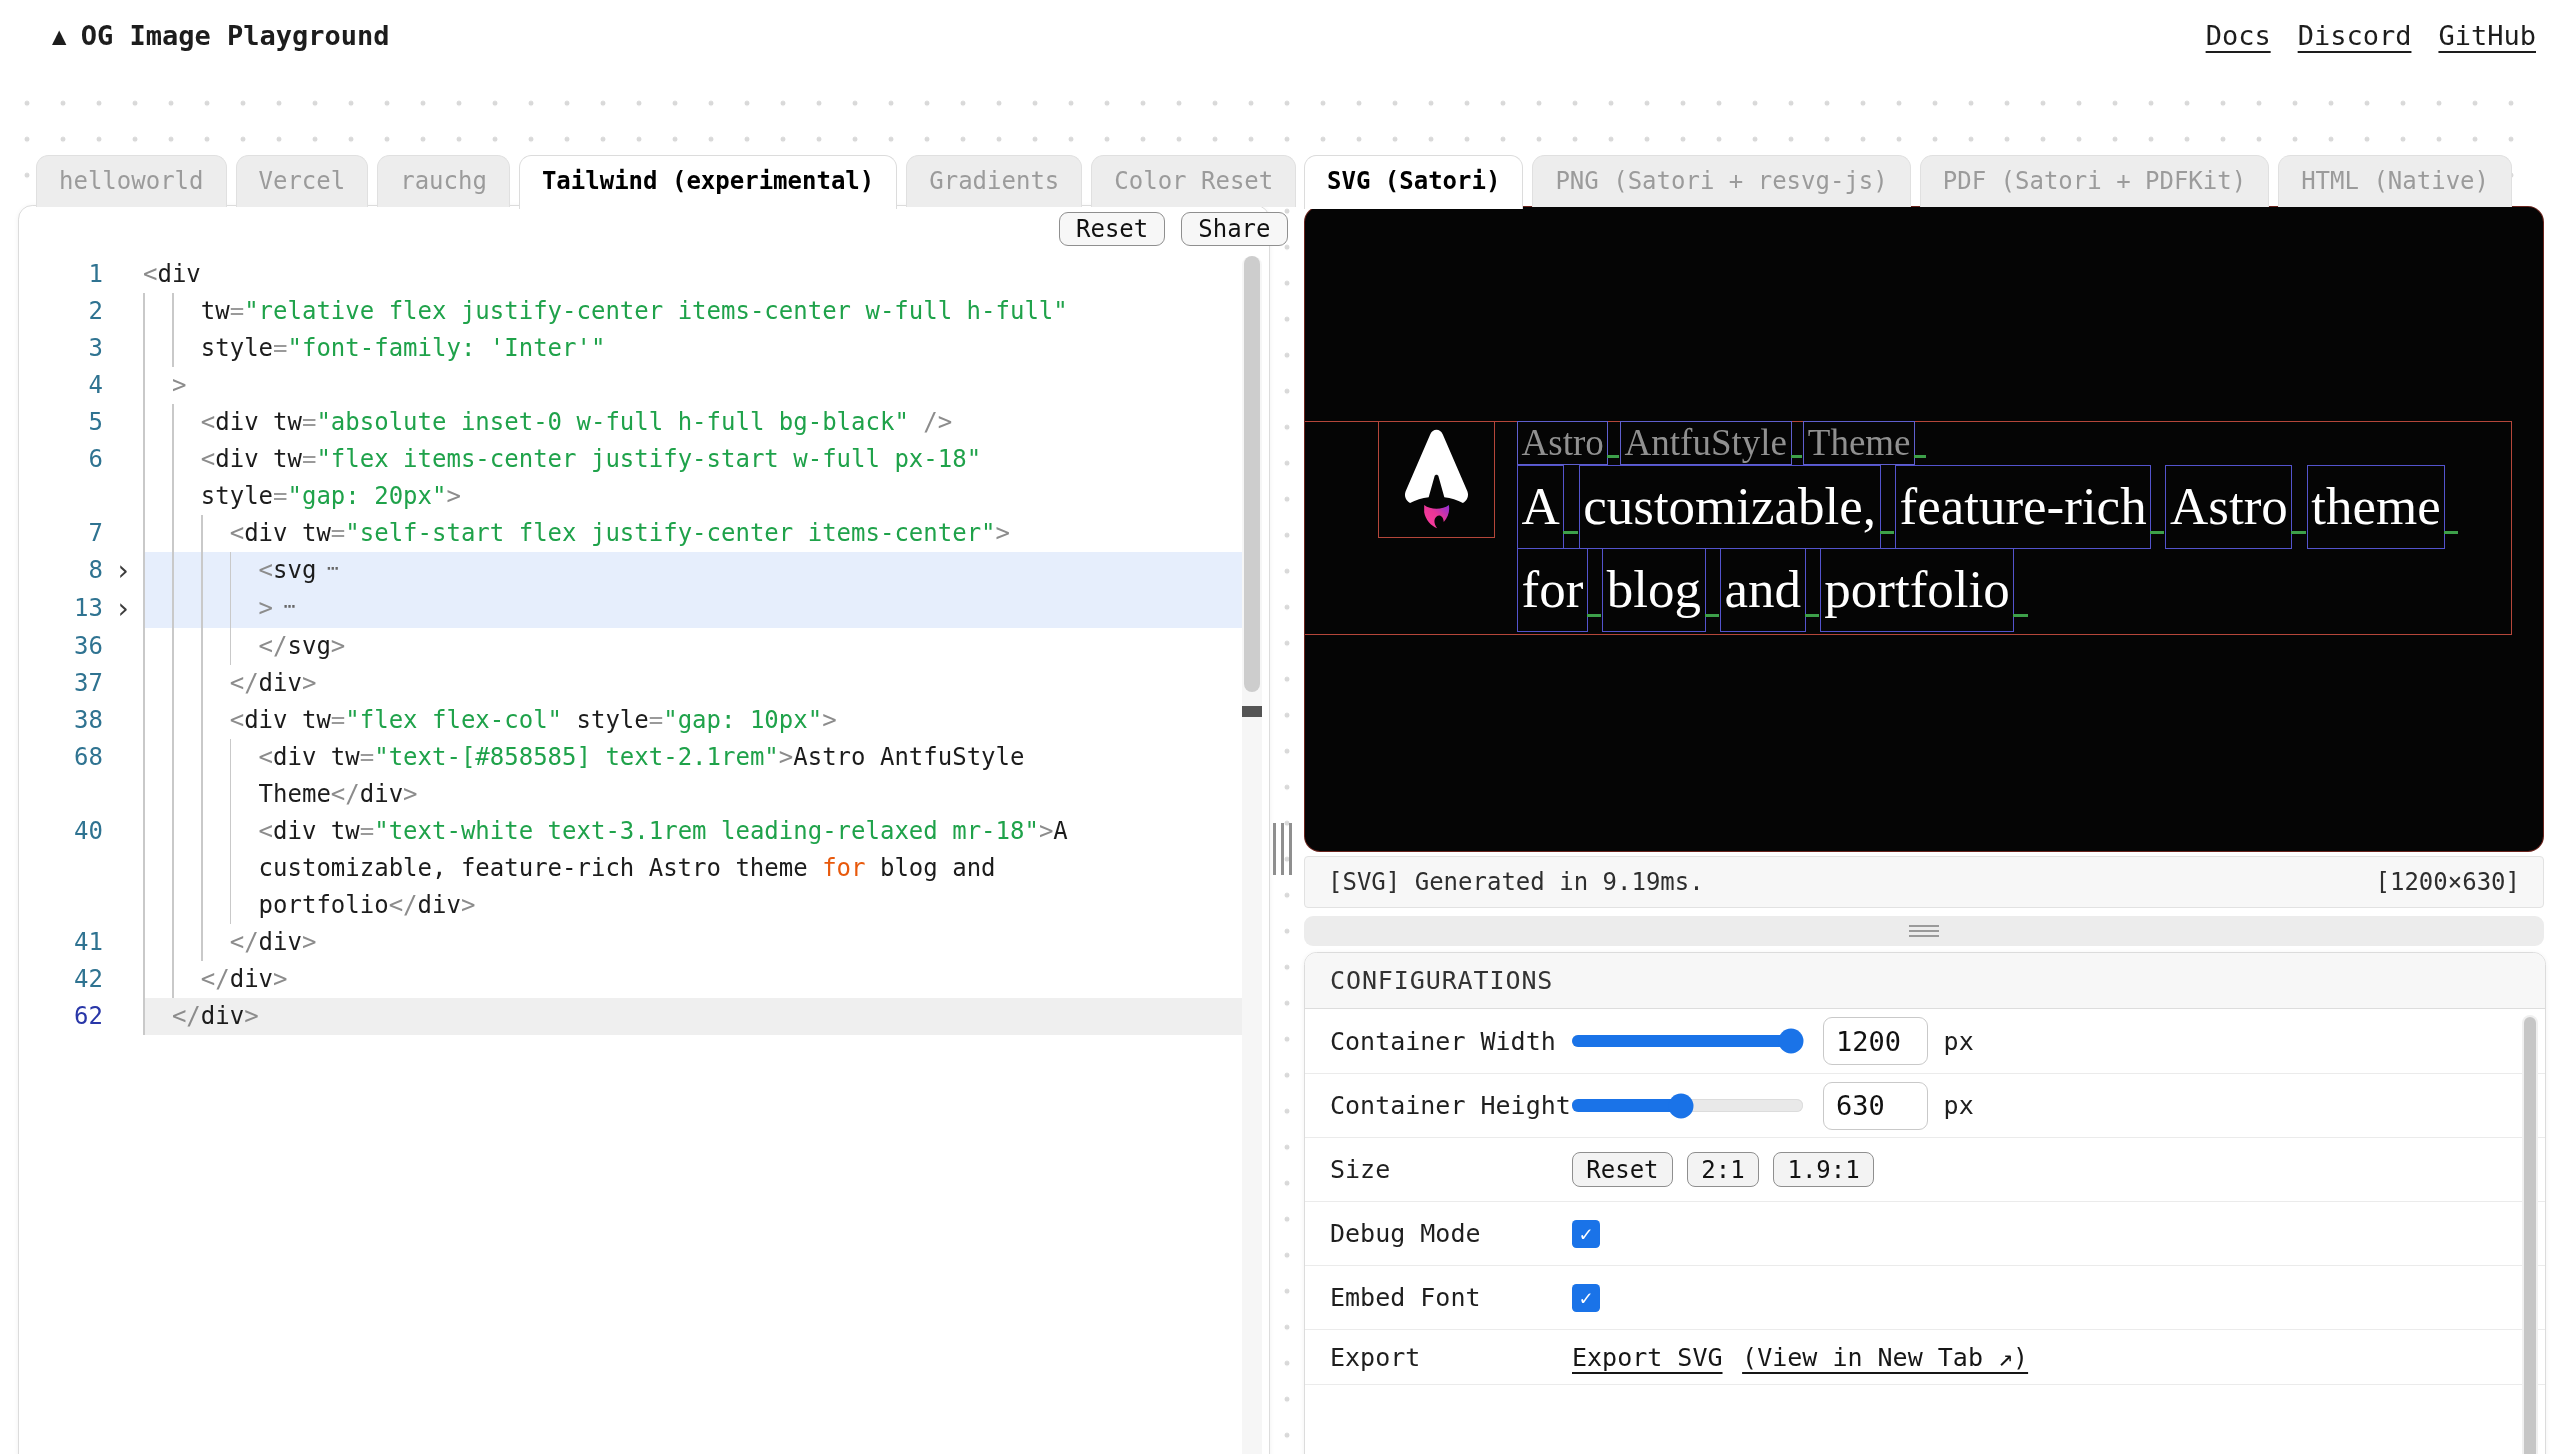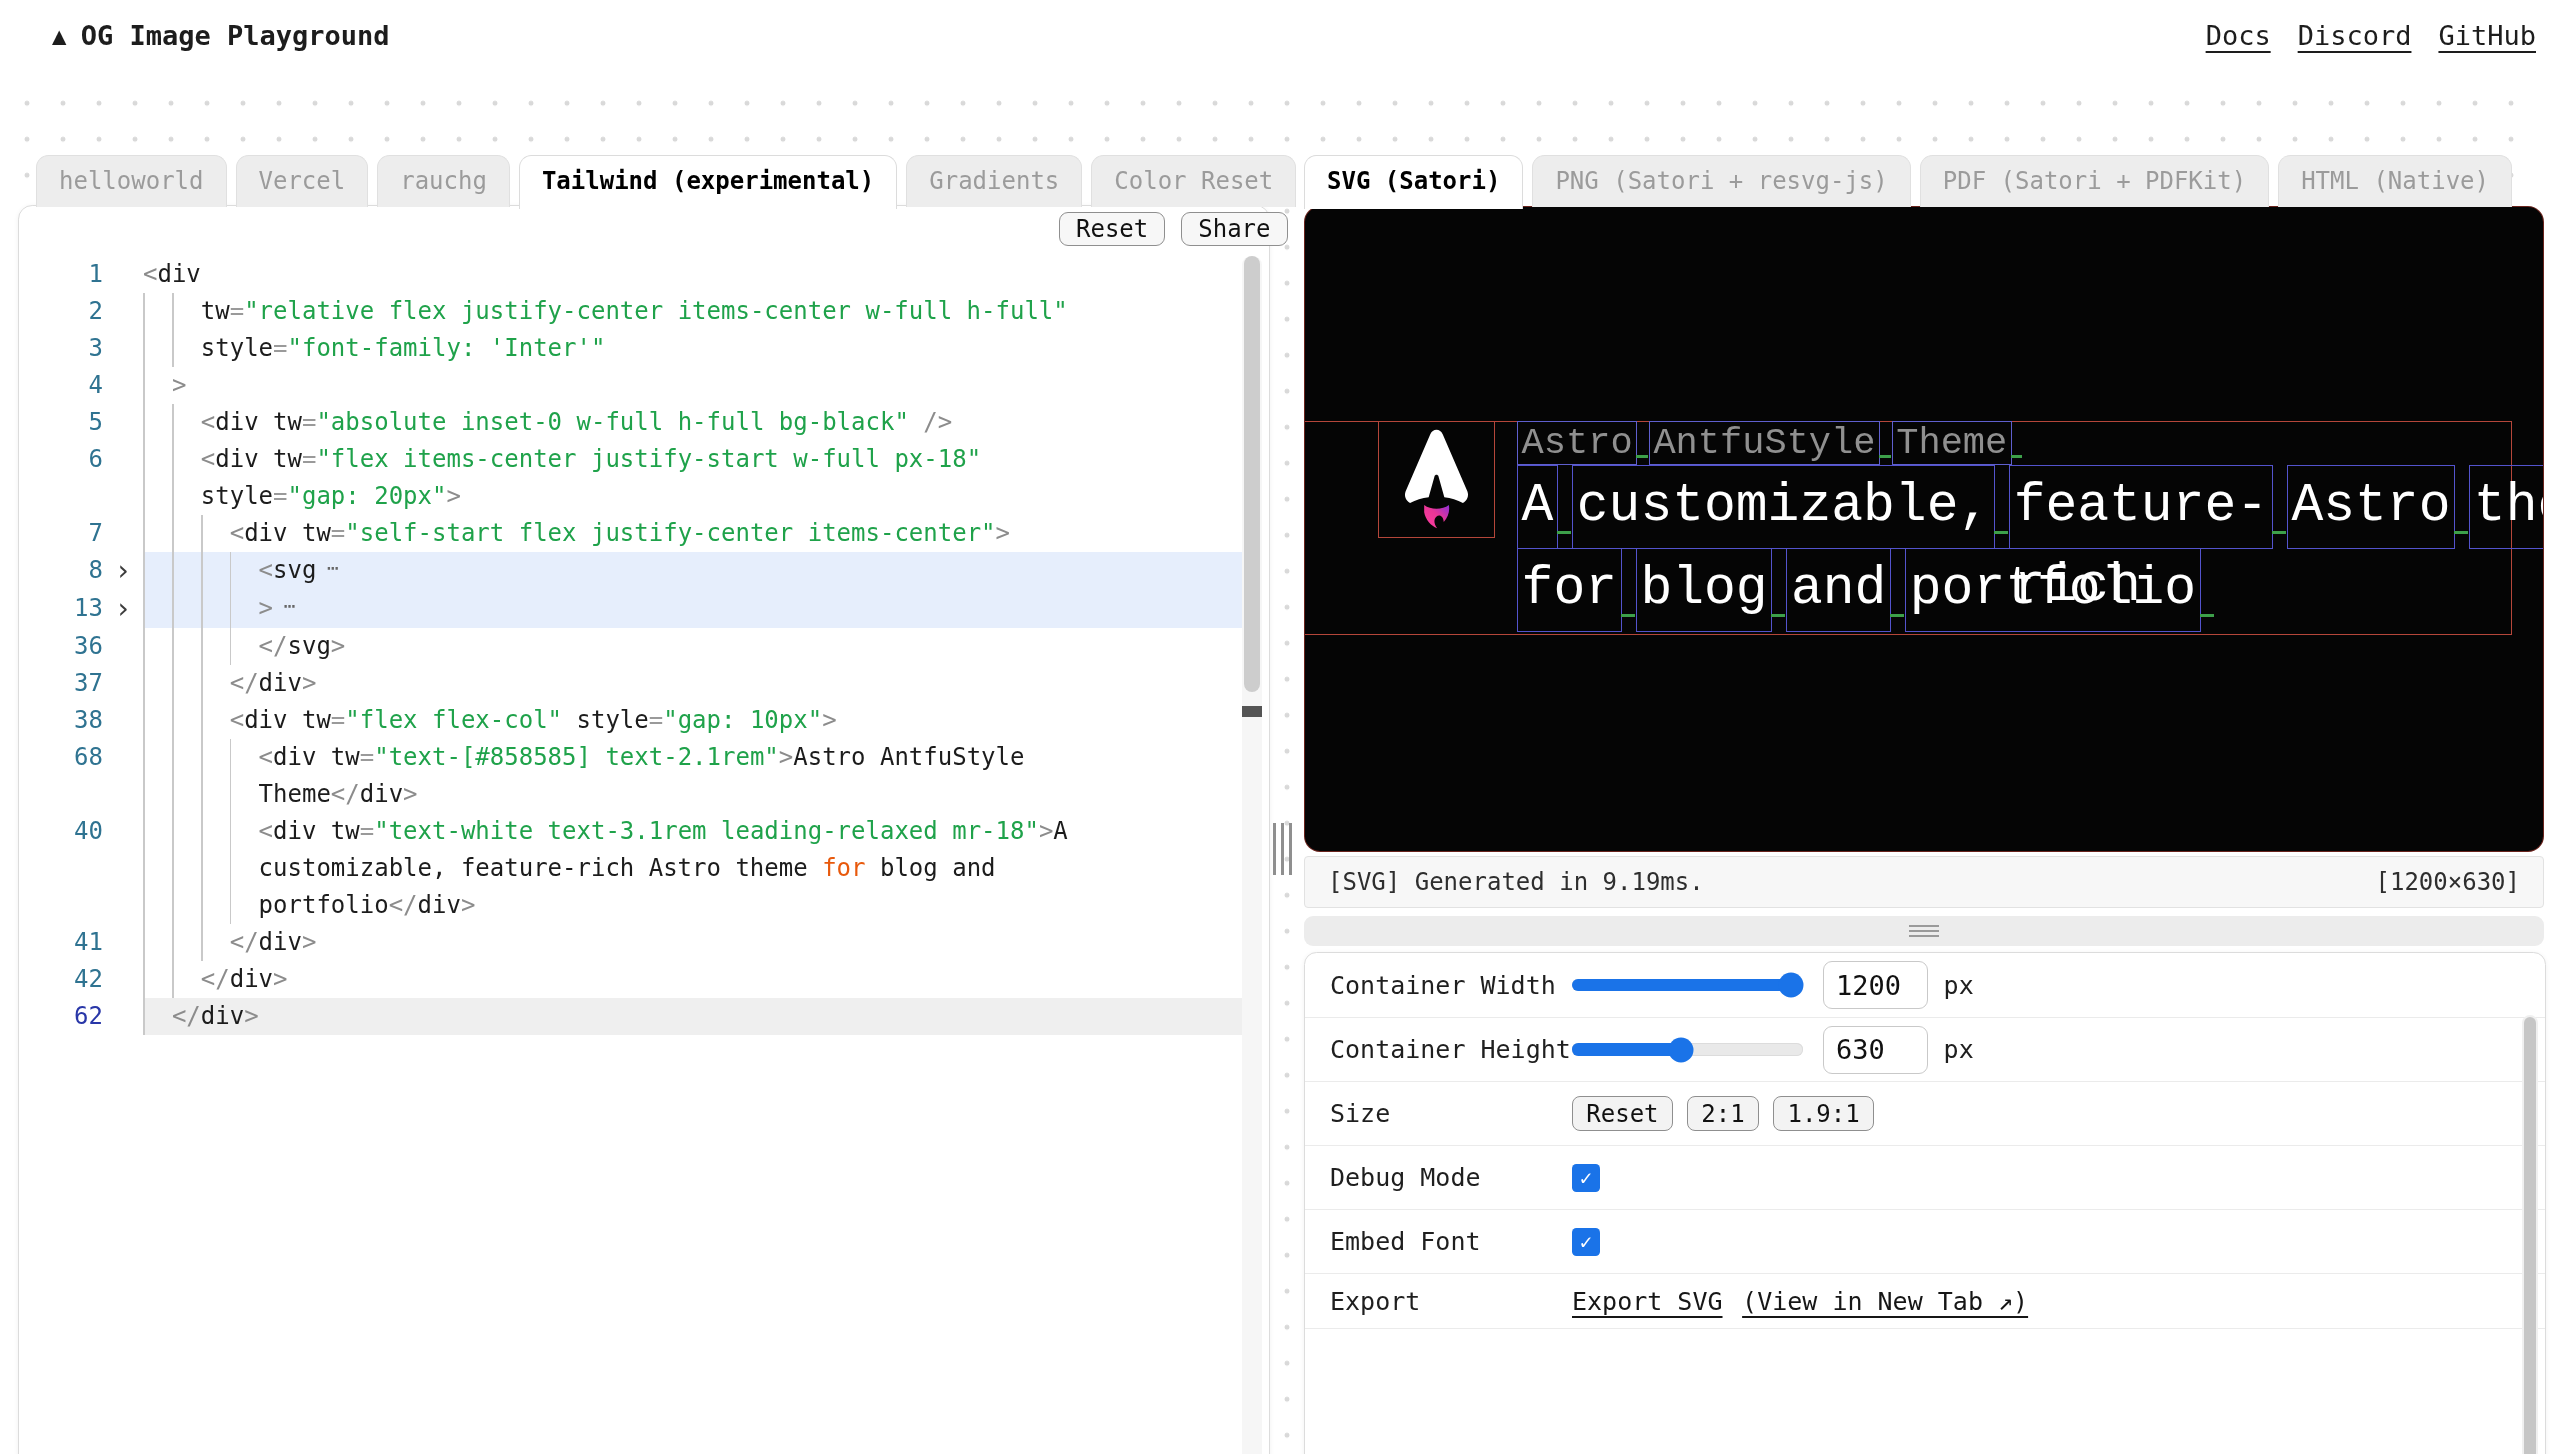--- a/index.html
+++ b/index.html
@@ -59,21 +59,21 @@
   #divider{position:absolute;left:1273px;top:752px;display:flex;gap:5.3px;z-index:2;cursor:col-resize}
   #divider .dl{width:2.7px;height:52px;background:#8f8f8f}
 
   
   #preview{position:absolute;left:1304px;top:135px;width:1240px;height:646px;background:#050505;
            border:1.8px solid rgba(150,50,40,.7);border-radius:16px;box-sizing:border-box;overflow:hidden;z-index:1}
   .rowrect{position:absolute;left:0;top:214px;width:1207px;height:214px;
            border:1.8px solid #b5463a;border-left:none;box-sizing:border-box}
   .logorect{position:absolute;left:73px;top:214px;width:117px;height:117px;border:1.8px solid #b5463a;
             box-sizing:border-box;display:flex;align-items:center;justify-content:center}
-  .wline{position:absolute;display:flex;font-family:Liberation Mono, monospace}
+  .wline{position:absolute;display:flex;font-family:Liberation Serif, serif}
   #twords{left:212px;top:214px}
   #l1words{left:212px;top:258px}
   #l2words{left:212px;top:341px}
   .pw{position:relative;box-sizing:border-box;padding:0 3.6px}
   .pw.t{font-size:37px;line-height:42px;height:44px;color:#909090;border:1.8px solid #5f5fce;margin-right:11.6px}
   .pw.b{font-size:53px;line-height:80px;height:84px;color:#fff;border:1.8px solid #5353cd;margin-right:14.2px}
   .pw::after{content:"";position:absolute;background:#3da04a;height:2.7px}
   .pw.t::after{right:-11.6px;bottom:6.2px;width:11.6px}
   .pw.b::after{right:-14.2px;bottom:14.2px;width:14.2px}
 
@@ -283,20 +283,21 @@
   </div>
   <div id="statusbar">
     <span>[SVG] Generated in 9.19ms.</span>
     <span>[1200×630]</span>
   </div>
   <div id="dragbar">
     <span class="grip"></span>
   </div>
 
   <section id="config" class="card">
+    <div class="chead">CONFIGURATIONS</div>
     <div id="config-rows">
         <div class="crow2 first">
           <span class="clabel">Container Width</span>
           <div class="cctrl">
             <div class="sld">
               <div class="fill" style="width: 95%;"></div>
               <div class="th" style="left: 95%;"></div>
             </div>
             <div class="numbox">1200</div>
             <span class="unit">px</span>

